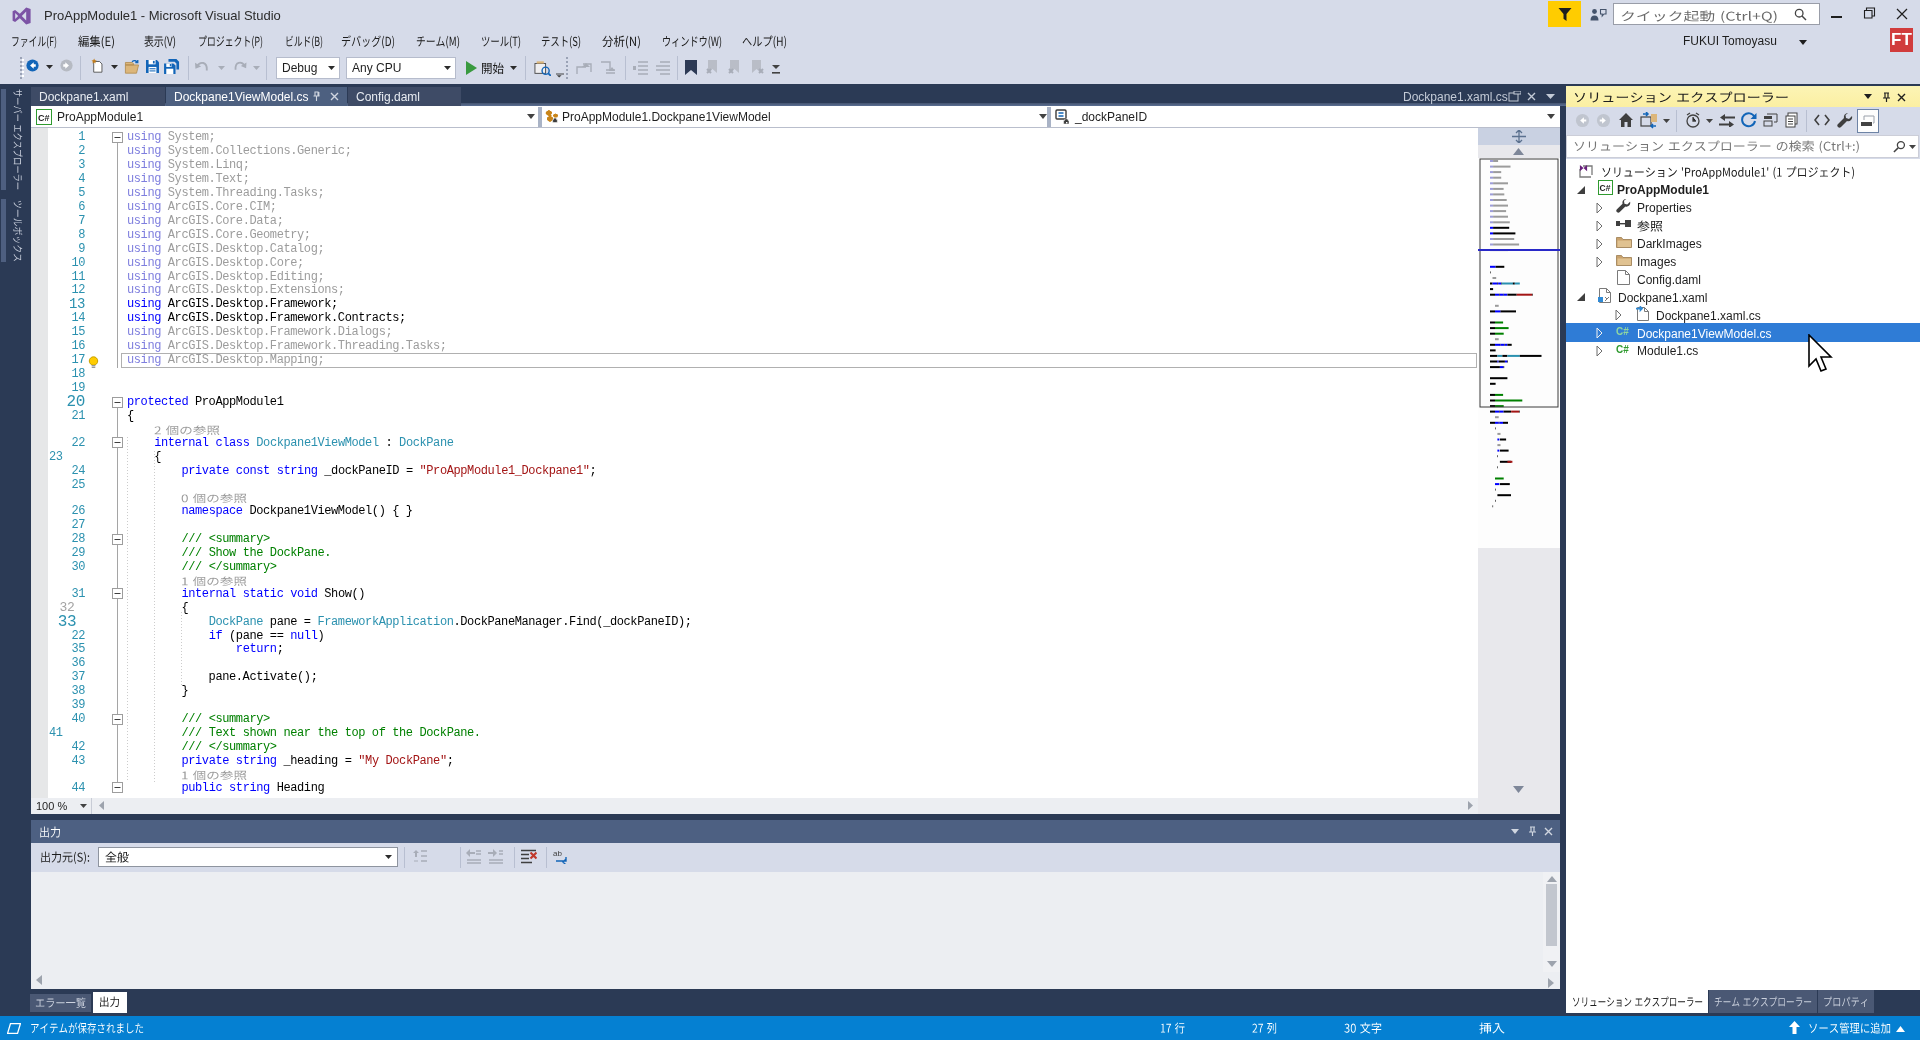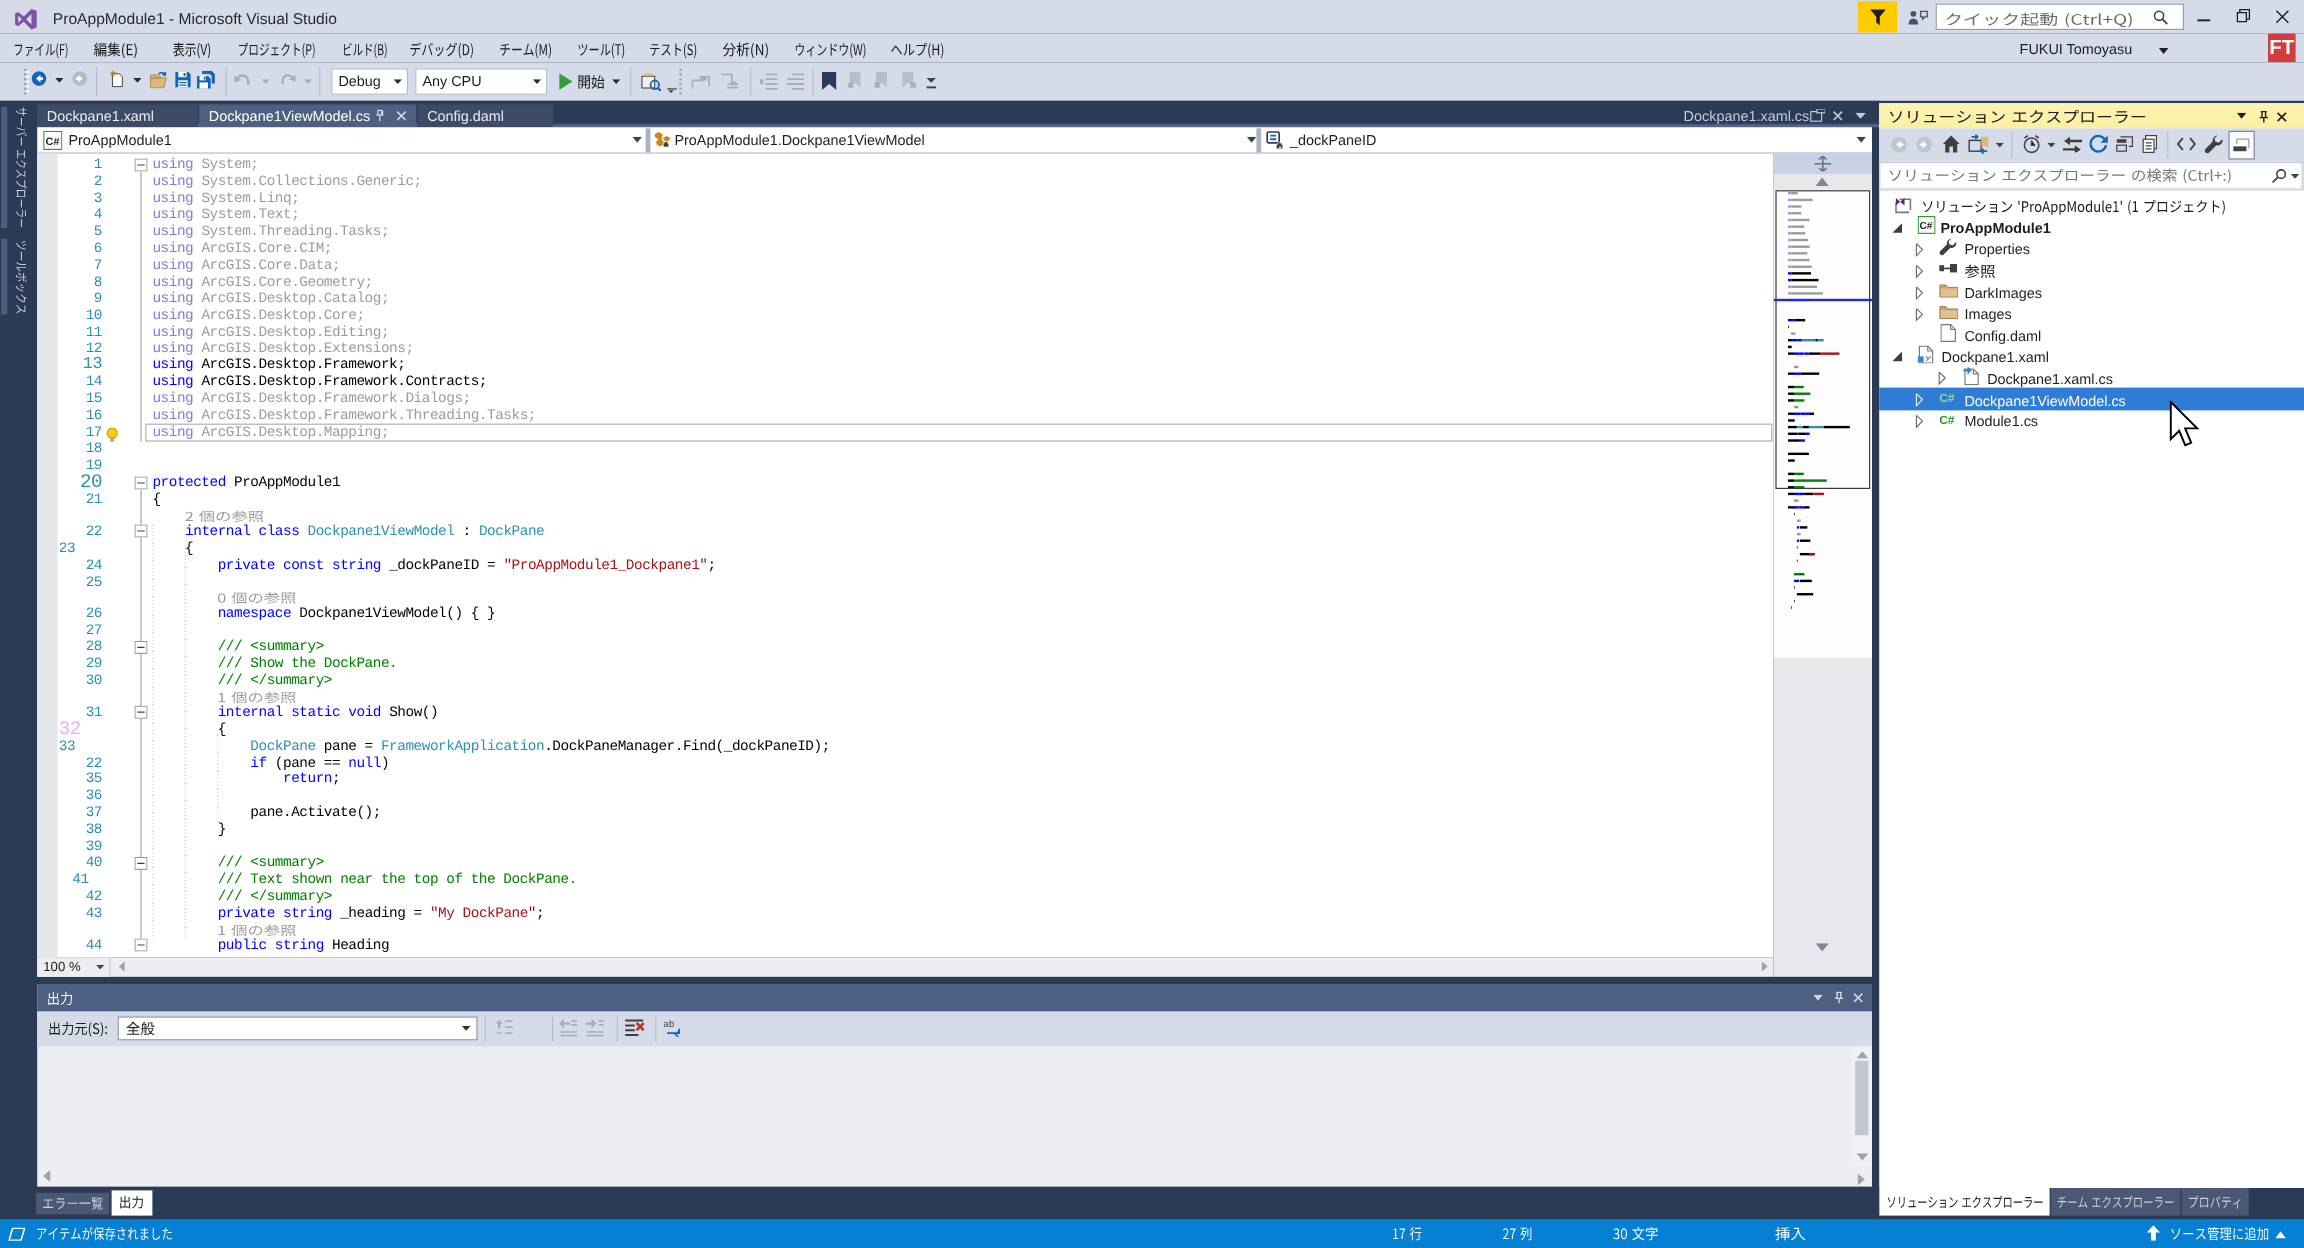--- a/index.html
+++ b/index.html
@@ -346,37 +346,37 @@
 <div class="abs lm" style="left:127.0px;top:505.1px;font-size:12px;line-height:12px;white-space:pre"><span style="color:#000000">&nbsp;&nbsp;&nbsp;&nbsp;&nbsp;&nbsp;&nbsp;&nbsp;</span><span style="color:#0000ff">namespace</span><span style="color:#000000">&nbsp;Dockpane1ViewModel()&nbsp;{&nbsp;}</span></div>
 <div class="abs lm" style="left:49px;top:519.1px;width:36px;text-align:right;font-size:12px;line-height:12px;color:#2b91af">27</div>
 <div class="abs lm" style="left:49px;top:533.0px;width:36px;text-align:right;font-size:12px;line-height:12px;color:#2b91af">28</div>
 <div class="abs lm" style="left:127.0px;top:533.0px;font-size:12px;line-height:12px;white-space:pre"><span style="color:#000000">&nbsp;&nbsp;&nbsp;&nbsp;&nbsp;&nbsp;&nbsp;&nbsp;</span><span style="color:#008000">///&nbsp;&lt;summary&gt;</span></div>
 <div class="abs lm" style="left:49px;top:547.0px;width:36px;text-align:right;font-size:12px;line-height:12px;color:#2b91af">29</div>
 <div class="abs lm" style="left:127.0px;top:547.0px;font-size:12px;line-height:12px;white-space:pre"><span style="color:#000000">&nbsp;&nbsp;&nbsp;&nbsp;&nbsp;&nbsp;&nbsp;&nbsp;</span><span style="color:#008000">///&nbsp;Show&nbsp;the&nbsp;DockPane.</span></div>
 <div class="abs lm" style="left:49px;top:560.9px;width:36px;text-align:right;font-size:12px;line-height:12px;color:#2b91af">30</div>
 <div class="abs lm" style="left:127.0px;top:560.9px;font-size:12px;line-height:12px;white-space:pre"><span style="color:#000000">&nbsp;&nbsp;&nbsp;&nbsp;&nbsp;&nbsp;&nbsp;&nbsp;</span><span style="color:#008000">///&nbsp;&lt;/summary&gt;</span></div>
 <div class="abs lm" style="left:49px;top:587.6px;width:36px;text-align:right;font-size:12px;line-height:12px;color:#2b91af">31</div>
 <div class="abs lm" style="left:127.0px;top:587.6px;font-size:12px;line-height:12px;white-space:pre"><span style="color:#000000">&nbsp;&nbsp;&nbsp;&nbsp;&nbsp;&nbsp;&nbsp;&nbsp;</span><span style="color:#0000ff">internal</span><span style="color:#000000">&nbsp;</span><span style="color:#0000ff">static</span><span style="color:#000000">&nbsp;</span><span style="color:#0000ff">void</span><span style="color:#000000">&nbsp;Show()</span></div>
-<div class="abs lm" style="left:49px;top:601.5px;width:36px;text-align:left;font-size:16px;line-height:12px;color:#f0abfc">32</div>
+<div class="abs lm" style="left:49px;top:601.5px;width:36px;text-align:center;font-size:13px;line-height:12px;color:#a3a3a3">32</div>
 <div class="abs lm" style="left:127.0px;top:601.5px;font-size:12px;line-height:12px;white-space:pre"><span style="color:#000000">&nbsp;&nbsp;&nbsp;&nbsp;&nbsp;&nbsp;&nbsp;&nbsp;{</span></div>
-<div class="abs lm" style="left:49px;top:615.5px;width:36px;text-align:left;font-size:12px;line-height:12px;color:#2b91af">33</div>
+<div class="abs lm" style="left:49px;top:615.5px;width:36px;text-align:center;font-size:16px;line-height:12px;color:#2b91af">33</div>
 <div class="abs lm" style="left:127.0px;top:615.5px;font-size:12px;line-height:12px;white-space:pre"><span style="color:#000000">&nbsp;&nbsp;&nbsp;&nbsp;&nbsp;&nbsp;&nbsp;&nbsp;&nbsp;&nbsp;&nbsp;&nbsp;</span><span style="color:#2b91af">DockPane</span><span style="color:#000000">&nbsp;pane&nbsp;=&nbsp;</span><span style="color:#2b91af">FrameworkApplication</span><span style="color:#000000">.DockPaneManager.Find(_dockPaneID);</span></div>
 <div class="abs lm" style="left:49px;top:629.5px;width:36px;text-align:right;font-size:12px;line-height:12px;color:#2b91af">22</div>
 <div class="abs lm" style="left:127.0px;top:629.5px;font-size:12px;line-height:12px;white-space:pre"><span style="color:#000000">&nbsp;&nbsp;&nbsp;&nbsp;&nbsp;&nbsp;&nbsp;&nbsp;&nbsp;&nbsp;&nbsp;&nbsp;</span><span style="color:#0000ff">if</span><span style="color:#000000">&nbsp;(pane&nbsp;==&nbsp;</span><span style="color:#0000ff">null</span><span style="color:#000000">)</span></div>
 <div class="abs lm" style="left:49px;top:643.4px;width:36px;text-align:right;font-size:12px;line-height:12px;color:#2b91af">35</div>
 <div class="abs lm" style="left:127.0px;top:643.4px;font-size:12px;line-height:12px;white-space:pre"><span style="color:#000000">&nbsp;&nbsp;&nbsp;&nbsp;&nbsp;&nbsp;&nbsp;&nbsp;&nbsp;&nbsp;&nbsp;&nbsp;&nbsp;&nbsp;&nbsp;&nbsp;</span><span style="color:#0000ff">return</span><span style="color:#000000">;</span></div>
 <div class="abs lm" style="left:49px;top:657.4px;width:36px;text-align:right;font-size:12px;line-height:12px;color:#2b91af">36</div>
 <div class="abs lm" style="left:49px;top:671.3px;width:36px;text-align:right;font-size:12px;line-height:12px;color:#2b91af">37</div>
 <div class="abs lm" style="left:127.0px;top:671.3px;font-size:12px;line-height:12px;white-space:pre"><span style="color:#000000">&nbsp;&nbsp;&nbsp;&nbsp;&nbsp;&nbsp;&nbsp;&nbsp;&nbsp;&nbsp;&nbsp;&nbsp;pane.Activate();</span></div>
 <div class="abs lm" style="left:49px;top:685.3px;width:36px;text-align:right;font-size:12px;line-height:12px;color:#2b91af">38</div>
 <div class="abs lm" style="left:127.0px;top:685.3px;font-size:12px;line-height:12px;white-space:pre"><span style="color:#000000">&nbsp;&nbsp;&nbsp;&nbsp;&nbsp;&nbsp;&nbsp;&nbsp;}</span></div>
 <div class="abs lm" style="left:49px;top:699.2px;width:36px;text-align:right;font-size:12px;line-height:12px;color:#2b91af">39</div>
 <div class="abs lm" style="left:49px;top:713.2px;width:36px;text-align:right;font-size:12px;line-height:12px;color:#2b91af">40</div>
 <div class="abs lm" style="left:127.0px;top:713.2px;font-size:12px;line-height:12px;white-space:pre"><span style="color:#000000">&nbsp;&nbsp;&nbsp;&nbsp;&nbsp;&nbsp;&nbsp;&nbsp;</span><span style="color:#008000">///&nbsp;&lt;summary&gt;</span></div>
-<div class="abs lm" style="left:49px;top:727.1px;width:36px;text-align:center;font-size:12px;line-height:12px;color:#2b91af">41</div>
+<div class="abs lm" style="left:49px;top:727.1px;width:36px;text-align:left;font-size:12px;line-height:12px;color:#2b91af">41</div>
 <div class="abs lm" style="left:127.0px;top:727.1px;font-size:12px;line-height:12px;white-space:pre"><span style="color:#000000">&nbsp;&nbsp;&nbsp;&nbsp;&nbsp;&nbsp;&nbsp;&nbsp;</span><span style="color:#008000">///&nbsp;Text&nbsp;shown&nbsp;near&nbsp;the&nbsp;top&nbsp;of&nbsp;the&nbsp;DockPane.</span></div>
 <div class="abs lm" style="left:49px;top:741.1px;width:36px;text-align:right;font-size:12px;line-height:12px;color:#2b91af">42</div>
 <div class="abs lm" style="left:127.0px;top:741.1px;font-size:12px;line-height:12px;white-space:pre"><span style="color:#000000">&nbsp;&nbsp;&nbsp;&nbsp;&nbsp;&nbsp;&nbsp;&nbsp;</span><span style="color:#008000">///&nbsp;&lt;/summary&gt;</span></div>
 <div class="abs lm" style="left:49px;top:755.0px;width:36px;text-align:right;font-size:12px;line-height:12px;color:#2b91af">43</div>
 <div class="abs lm" style="left:127.0px;top:755.0px;font-size:12px;line-height:12px;white-space:pre"><span style="color:#000000">&nbsp;&nbsp;&nbsp;&nbsp;&nbsp;&nbsp;&nbsp;&nbsp;</span><span style="color:#0000ff">private</span><span style="color:#000000">&nbsp;</span><span style="color:#0000ff">string</span><span style="color:#000000">&nbsp;_heading&nbsp;=&nbsp;</span><span style="color:#a31515">"My&nbsp;DockPane"</span><span style="color:#000000">;</span></div>
 <div class="abs lm" style="left:49px;top:781.7px;width:36px;text-align:right;font-size:12px;line-height:12px;color:#2b91af">44</div>
 <div class="abs lm" style="left:127.0px;top:781.7px;font-size:12px;line-height:12px;white-space:pre"><span style="color:#000000">&nbsp;&nbsp;&nbsp;&nbsp;&nbsp;&nbsp;&nbsp;&nbsp;</span><span style="color:#0000ff">public</span><span style="color:#000000">&nbsp;</span><span style="color:#0000ff">string</span><span style="color:#000000">&nbsp;Heading</span></div>
 <svg style="position:absolute;left:154.2px;top:424.9px" width="66.0" height="12" viewBox="0 0 66.0 12">
     <path transform="translate(0,9.2) scale(1.2947,1)" fill="#9a9a9a" d="M0.5 0V-0.6Q1.7 -1.6 2.5 -2.5Q3.2 -3.4 3.6 -4.1Q4 -4.9 4 -5.5Q4 -6 3.8 -6.3Q3.7 -6.7 3.4 -6.9Q3.1 -7.1 2.6 -7.1Q2.1 -7.1 1.7 -6.8Q1.3 -6.5 1 -6.2L0.4 -6.7Q0.9 -7.2 1.4 -7.5Q2 -7.8 2.7 -7.8Q3.4 -7.8 3.9 -7.6Q4.4 -7.3 4.7 -6.8Q4.9 -6.3 4.9 -5.6Q4.9 -4.8 4.6 -4Q4.2 -3.2 3.5 -2.4Q2.8 -1.6 1.9 -0.8Q2.2 -0.8 2.5 -0.8Q2.9 -0.8 3.2 -0.8H5.3V0Z M12.6 -8.2H18.7V0.8H18V-7.5H13.3V0.8H12.6ZM13.7 -6H17.6V-5.3H13.7ZM13 -0.5H18.4V0.2H13ZM15.3 -7.2H16V-3.8H15.3ZM14.8 -3.6V-2H16.6V-3.6ZM14.2 -4.2H17.2V-1.4H14.2ZM11.5 -8.8 12.2 -8.6Q11.9 -7.7 11.5 -6.8Q11.1 -5.9 10.6 -5.1Q10.1 -4.4 9.6 -3.8Q9.5 -3.8 9.5 -4Q9.4 -4.2 9.3 -4.3Q9.2 -4.5 9.2 -4.6Q9.6 -5.1 10.1 -5.8Q10.5 -6.4 10.9 -7.2Q11.2 -8 11.5 -8.8ZM10.6 -6.2 11.3 -6.9 11.3 -6.9V0.9H10.6Z M25.4 -7.2Q25.3 -6.4 25.1 -5.5Q25 -4.6 24.7 -3.7Q24.4 -2.6 24 -1.9Q23.6 -1.2 23.2 -0.8Q22.8 -0.5 22.3 -0.5Q21.8 -0.5 21.4 -0.8Q20.9 -1.1 20.7 -1.8Q20.4 -2.4 20.4 -3.3Q20.4 -4.1 20.8 -4.9Q21.1 -5.7 21.7 -6.3Q22.4 -6.9 23.2 -7.2Q24 -7.5 25 -7.5Q25.9 -7.5 26.7 -7.2Q27.4 -6.9 27.9 -6.4Q28.4 -5.9 28.7 -5.2Q29 -4.5 29 -3.7Q29 -2.6 28.5 -1.7Q28.1 -0.9 27.2 -0.4Q26.3 0.2 25.1 0.3L24.6 -0.5Q24.8 -0.5 25.1 -0.5Q25.3 -0.5 25.5 -0.6Q26 -0.7 26.5 -0.9Q26.9 -1.2 27.3 -1.6Q27.7 -2 27.9 -2.5Q28.2 -3 28.2 -3.7Q28.2 -4.3 27.9 -4.9Q27.7 -5.5 27.3 -5.9Q26.9 -6.3 26.3 -6.5Q25.7 -6.8 25 -6.8Q24.1 -6.8 23.4 -6.5Q22.7 -6.1 22.2 -5.6Q21.7 -5.1 21.5 -4.5Q21.2 -3.9 21.2 -3.3Q21.2 -2.7 21.4 -2.3Q21.6 -1.8 21.8 -1.6Q22.1 -1.4 22.3 -1.4Q22.5 -1.4 22.8 -1.7Q23.1 -1.9 23.4 -2.5Q23.6 -3 23.9 -3.9Q24.1 -4.7 24.3 -5.5Q24.4 -6.4 24.5 -7.2Z M33.8 -8.8 34.7 -8.6Q34.3 -8.1 33.9 -7.5Q33.5 -6.9 33.1 -6.5L32.5 -6.8Q32.7 -7.1 33 -7.4Q33.2 -7.8 33.5 -8.1Q33.7 -8.5 33.8 -8.8ZM36.3 -8 37 -8.4Q37.4 -8.1 38 -7.7Q38.5 -7.3 38.9 -6.9Q39.4 -6.6 39.6 -6.2L39 -5.8Q38.7 -6.1 38.3 -6.5Q37.8 -6.9 37.3 -7.3Q36.8 -7.7 36.3 -8ZM30.9 -7Q31.6 -7 32.5 -7Q33.4 -7 34.4 -7.1Q35.4 -7.1 36.4 -7.1Q37.5 -7.1 38.5 -7.2L38.5 -6.5Q37.2 -6.5 35.8 -6.4Q34.4 -6.4 33.2 -6.3Q32 -6.3 31 -6.3ZM30.5 -5.4H40V-4.7H30.5ZM35.5 -4.2 36.2 -3.9Q35.8 -3.6 35.2 -3.4Q34.7 -3.1 34.2 -2.9Q33.6 -2.7 33.1 -2.5Q33 -2.6 32.9 -2.8Q32.7 -2.9 32.6 -3Q33.1 -3.1 33.7 -3.3Q34.2 -3.5 34.7 -3.8Q35.2 -4 35.5 -4.2ZM36.6 -3 37.3 -2.7Q36.7 -2.3 36 -1.9Q35.3 -1.6 34.6 -1.3Q33.8 -1.1 33 -0.9Q32.9 -1 32.8 -1.2Q32.7 -1.3 32.5 -1.5Q33.3 -1.6 34.1 -1.8Q34.8 -2.1 35.5 -2.4Q36.2 -2.7 36.6 -3ZM38 -1.8 38.7 -1.5Q38 -0.8 37.1 -0.4Q36.1 0.1 34.9 0.4Q33.7 0.7 32.3 0.9Q32.3 0.7 32.2 0.6Q32.1 0.4 31.9 0.2Q33.2 0.1 34.4 -0.2Q35.6 -0.4 36.5 -0.8Q37.4 -1.2 38 -1.8ZM34.3 -6.6 35 -6.4Q34.4 -4.9 33.3 -3.8Q32.2 -2.7 30.8 -2Q30.7 -2.1 30.6 -2.2Q30.5 -2.4 30.4 -2.5Q30.3 -2.6 30.2 -2.6Q31.6 -3.2 32.7 -4.2Q33.7 -5.2 34.3 -6.6ZM36.9 -5.3Q37.2 -4.7 37.8 -4.2Q38.3 -3.7 38.9 -3.3Q39.6 -3 40.2 -2.7Q40.1 -2.6 40 -2.5Q39.9 -2.4 39.8 -2.3Q39.7 -2.2 39.6 -2.1Q39 -2.4 38.4 -2.8Q37.7 -3.3 37.2 -3.8Q36.6 -4.4 36.2 -5Z M41.5 -8.4H42.2V-1.8H41.5ZM41.9 -8.4H44.5V-2.4H41.9V-3.1H43.8V-7.7H41.9ZM41.8 -5.8H44.2V-5.1H41.8ZM45 -8.4H49.7V-7.7H45ZM49.4 -8.4H50.2Q50.2 -8.4 50.2 -8.3Q50.2 -8.2 50.2 -8.1Q50.1 -7.3 50.1 -6.8Q50 -6.3 49.9 -6.1Q49.8 -5.8 49.7 -5.7Q49.6 -5.6 49.5 -5.5Q49.3 -5.5 49.1 -5.4Q48.9 -5.4 48.6 -5.4Q48.3 -5.4 47.9 -5.4Q47.9 -5.6 47.9 -5.8Q47.8 -6 47.7 -6.1Q48.1 -6.1 48.4 -6.1Q48.7 -6.1 48.8 -6.1Q48.9 -6.1 49 -6.1Q49 -6.1 49.1 -6.1Q49.2 -6.2 49.2 -6.5Q49.3 -6.7 49.3 -7.1Q49.4 -7.6 49.4 -8.3ZM46.8 -8.2H47.6Q47.5 -7.6 47.4 -7.1Q47.2 -6.6 46.9 -6.2Q46.6 -5.9 46.2 -5.6Q45.7 -5.3 45.1 -5.1Q45 -5.2 44.9 -5.4Q44.8 -5.6 44.6 -5.7Q45.2 -5.8 45.6 -6.1Q46 -6.3 46.3 -6.6Q46.5 -6.9 46.6 -7.3Q46.7 -7.7 46.8 -8.2ZM46 -4.3V-2.7H49.1V-4.3ZM45.3 -4.9H49.9V-2H45.3ZM44 -1.3 44.8 -1.4Q44.9 -0.9 45 -0.3Q45 0.3 45 0.7L44.3 0.8Q44.3 0.5 44.2 0.2Q44.2 -0.2 44.2 -0.6Q44.1 -1 44 -1.3ZM46.3 -1.3 47 -1.5Q47.2 -1.1 47.3 -0.8Q47.5 -0.4 47.6 -0Q47.7 0.3 47.7 0.6L46.9 0.8Q46.9 0.5 46.8 0.1Q46.7 -0.2 46.6 -0.6Q46.4 -1 46.3 -1.3ZM48.4 -1.4 49.1 -1.7Q49.4 -1.4 49.7 -1Q49.9 -0.5 50.2 -0.2Q50.4 0.2 50.5 0.5L49.8 0.9Q49.6 0.6 49.4 0.2Q49.2 -0.2 49 -0.6Q48.7 -1.1 48.4 -1.4ZM42.3 -1.6 43.1 -1.4Q42.8 -0.8 42.4 -0.2Q42 0.4 41.7 0.9L40.9 0.6Q41.2 0.3 41.4 -0.1Q41.7 -0.4 41.9 -0.8Q42.1 -1.2 42.3 -1.6Z"></path>
   </svg>

